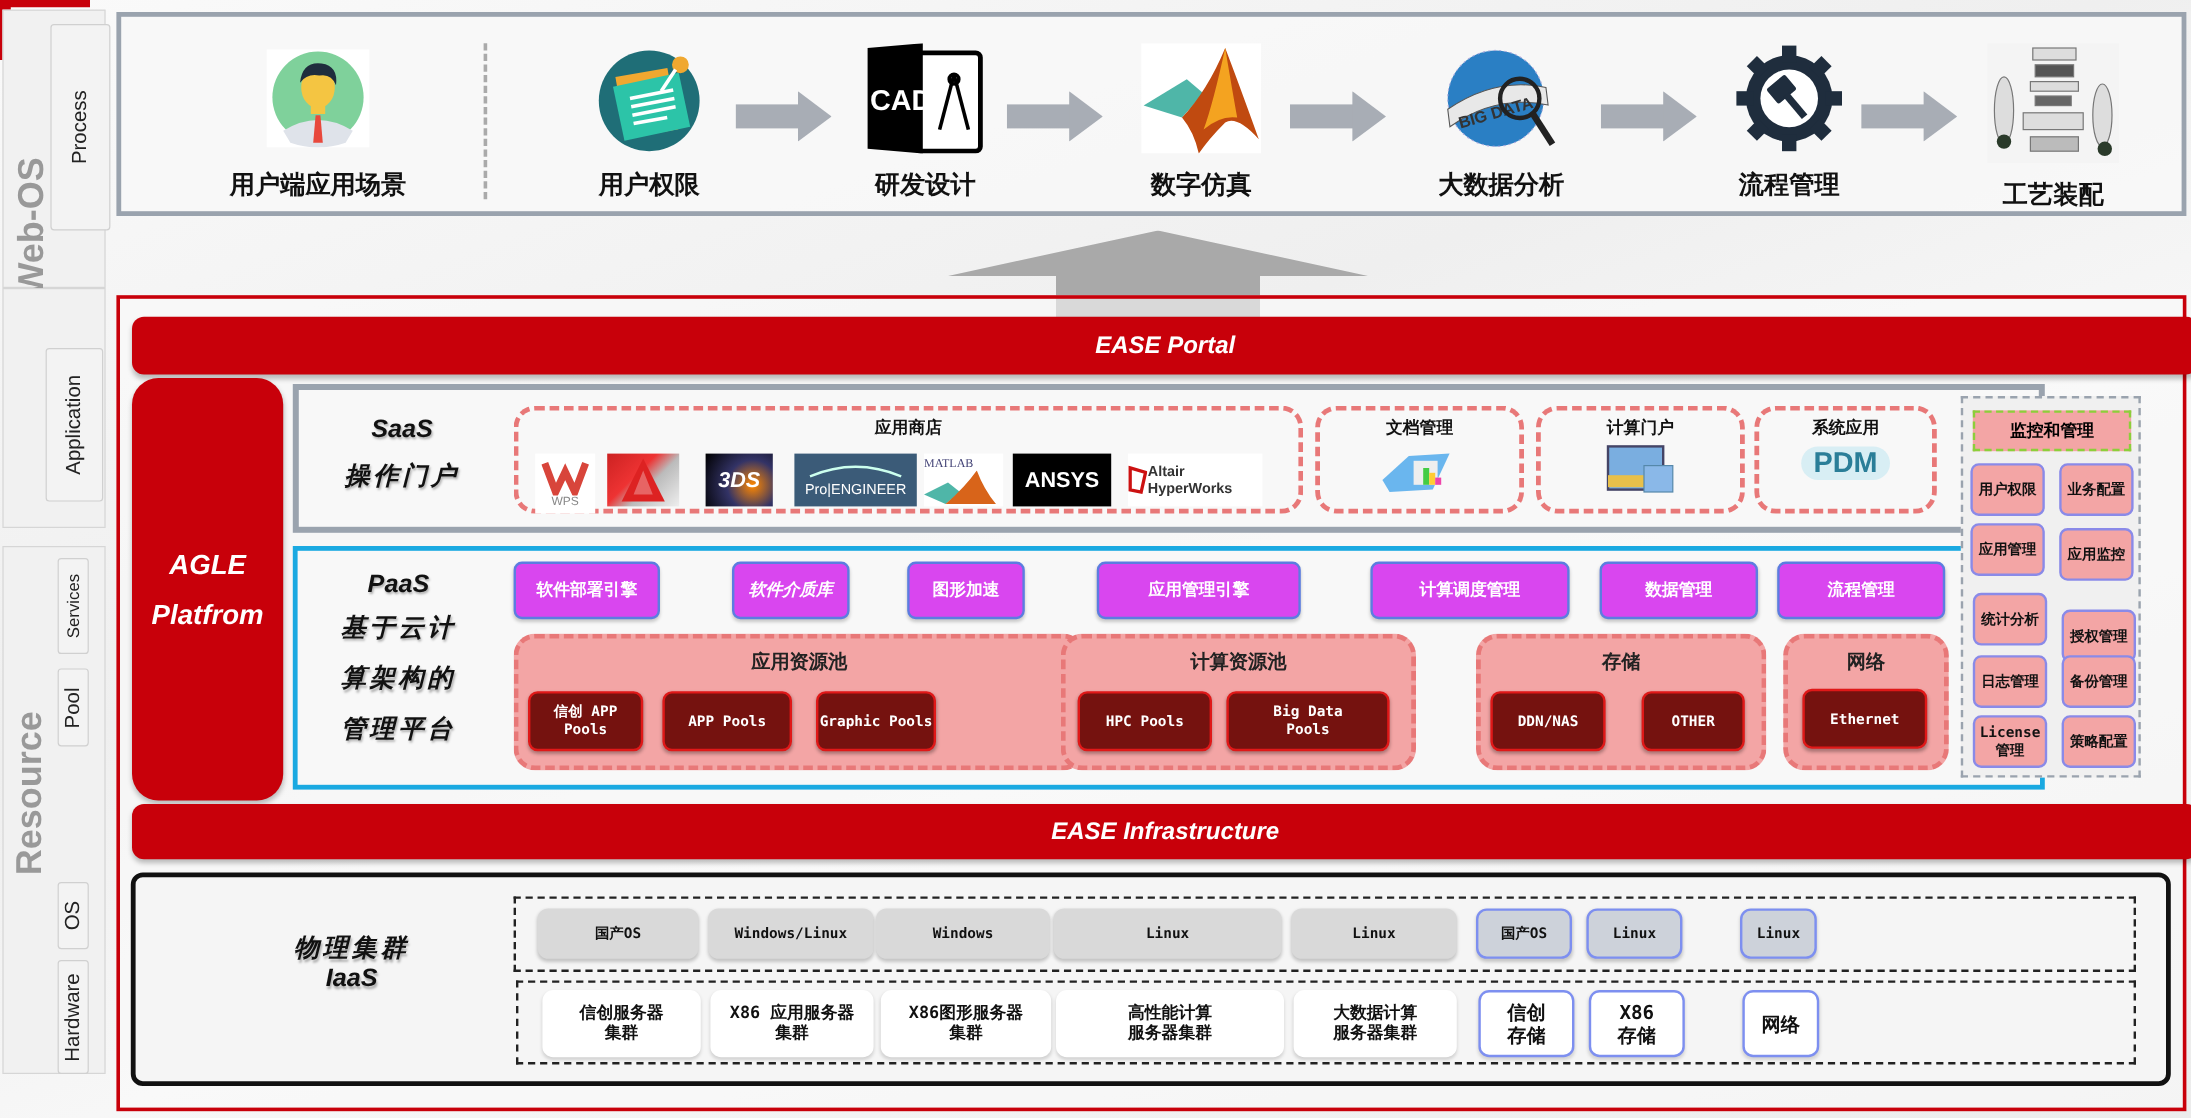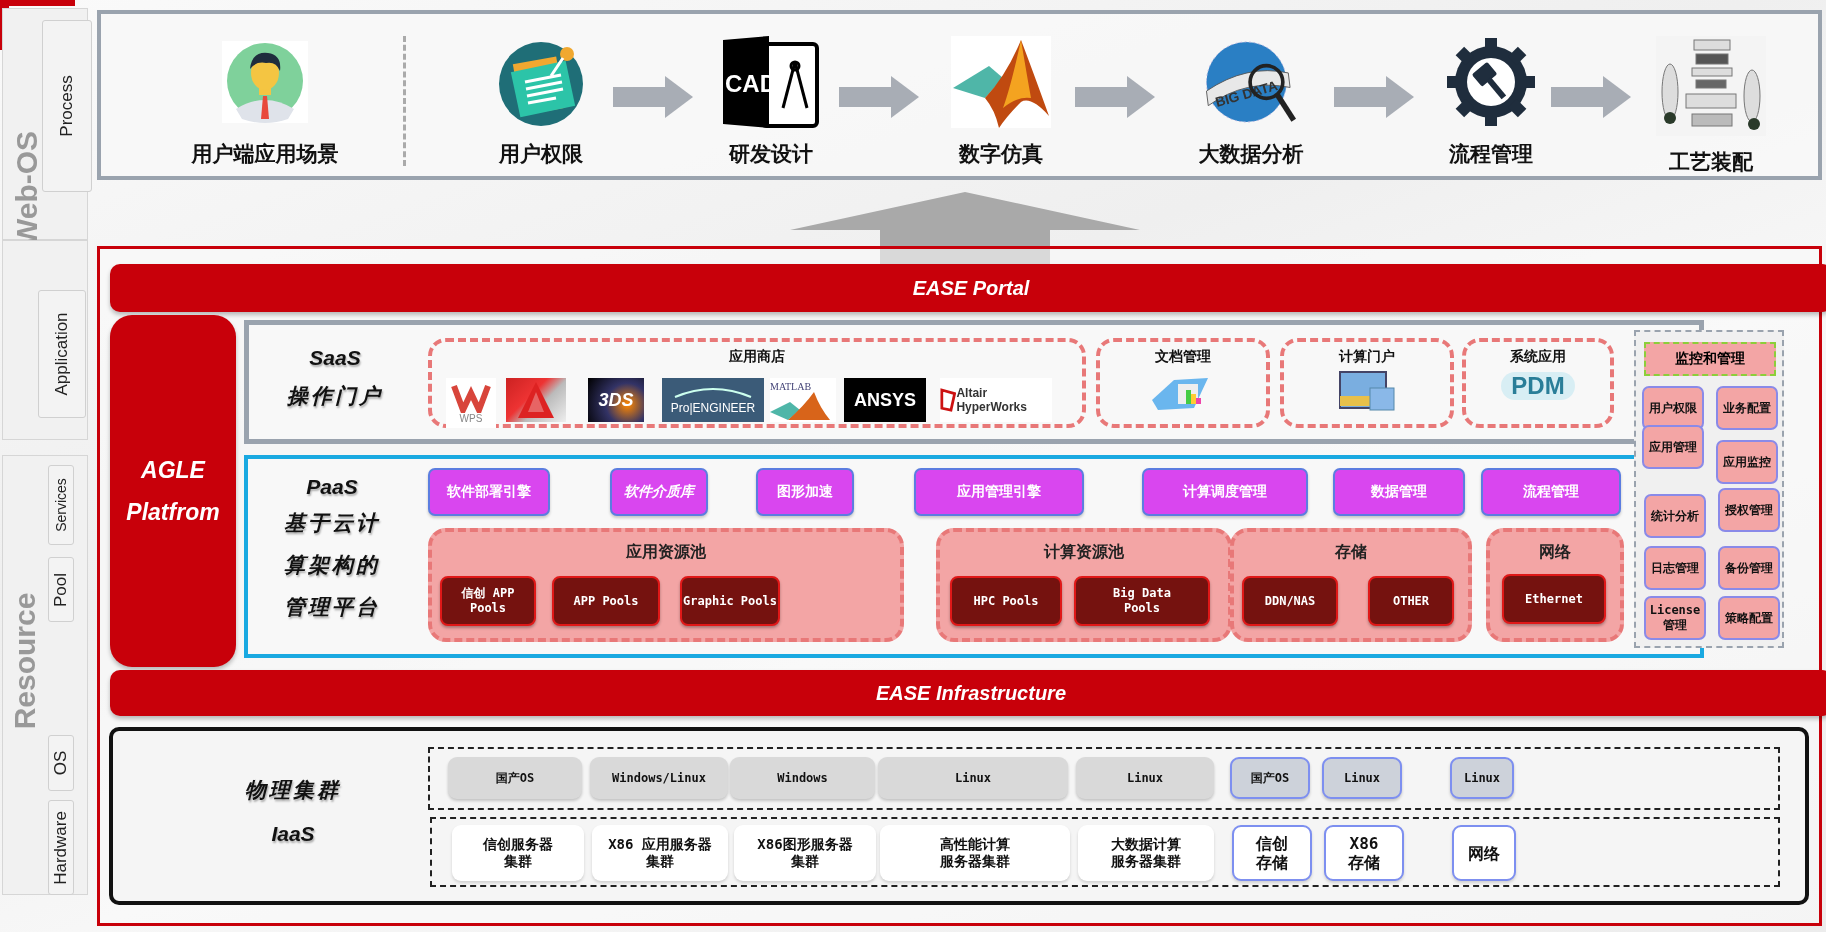--- a/index.html
+++ b/index.html
@@ -374,56 +374,56 @@
 <div class="blue-btn" style="left:1333px;width:132px;">数据管理</div>
 <div class="blue-btn" style="left:1481px;width:140px;">流程管理</div>
 
 <div class="pool-group" style="left:428px;width:476px;">
   <div class="pool-title">应用资源池</div>
   <div class="pool" style="left:8px;width:96px;white-space:pre-line;">信创 APP
 Pools</div>
   <div class="pool" style="left:120px;width:108px;">APP Pools</div>
   <div class="pool" style="left:250px;width:96px;width:100px;left:248px;">Graphic Pools</div>
 </div>
-<div class="pool-group" style="left:936px;width:296px;">
+<div class="pool-group" style="left:884px;width:296px;">
   <div class="pool-title">计算资源池</div>
   <div class="pool" style="left:10px;width:112px;">HPC Pools</div>
   <div class="pool" style="left:134px;width:136px;white-space:pre-line;">Big Data
 Pools</div>
 </div>
 <div class="pool-group" style="left:1230px;width:242px;">
   <div class="pool-title">存储</div>
   <div class="pool" style="left:8px;width:96px;">DDN/NAS</div>
   <div class="pool" style="left:134px;width:86px;">OTHER</div>
 </div>
 <div class="pool-group" style="left:1486px;width:138px;">
   <div class="pool-title">网络</div>
   <div class="pool" style="left:12px;width:104px;top:42px;">Ethernet</div>
 </div>
 
 <div class="abs mgmt-panel">
   <div class="mgmt-title">监控和管理</div>
   <div class="mgmt-item" style="left:6px;top:54px;">用户权限</div>
   <div class="mgmt-item" style="left:80px;top:54px;">业务配置</div>
-  <div class="mgmt-item" style="left:6px;top:93px;text-align:center;">应用管理</div>
+  <div class="mgmt-item" style="left:6px;top:104px;text-align:center;">应用管理</div>
   <div class="mgmt-item" style="left:80px;top:108px;">应用监控</div>
   <div class="mgmt-item" style="left:8px;top:162px;">统计分析</div>
-  <div class="mgmt-item" style="left:82px;top:156px;">授权管理</div>
+  <div class="mgmt-item" style="left:82px;top:176px;">授权管理</div>
   <div class="mgmt-item" style="left:8px;top:214px;">日志管理</div>
   <div class="mgmt-item" style="left:82px;top:214px;">备份管理</div>
   <div class="mgmt-item" style="left:8px;top:264px;font-family:'DejaVu Sans Mono',monospace;">License管理</div>
   <div class="mgmt-item" style="left:82px;top:264px;">策略配置</div>
 </div>
 
 <div class="abs red-bar" style="left:110px;top:670px;width:1722px;height:46px;">EASE Infrastructure</div>
 
 <div class="abs iaas-box"></div>
 <div class="abs layer-label" style="left:228px;top:776px;width:130px;">
   <div class="zh">物理集群</div>
-  <div class="en" style="margin-top:18px;">IaaS</div>
+  <div class="en" style="">IaaS</div>
 </div>
 
 <div class="abs os-row">
   <div class="os-cell" style="left:18px;width:134px;">国产OS</div>
   <div class="os-cell" style="left:160px;width:138px;">Windows/Linux</div>
   <div class="os-cell" style="left:300px;width:145px;">Windows</div>
   <div class="os-cell" style="left:448px;width:190px;">Linux</div>
   <div class="os-cell" style="left:646px;width:138px;">Linux</div>
   <div class="os-cell hl" style="left:800px;width:80px;">国产OS</div>
   <div class="os-cell hl" style="left:892px;width:80px;">Linux</div>

